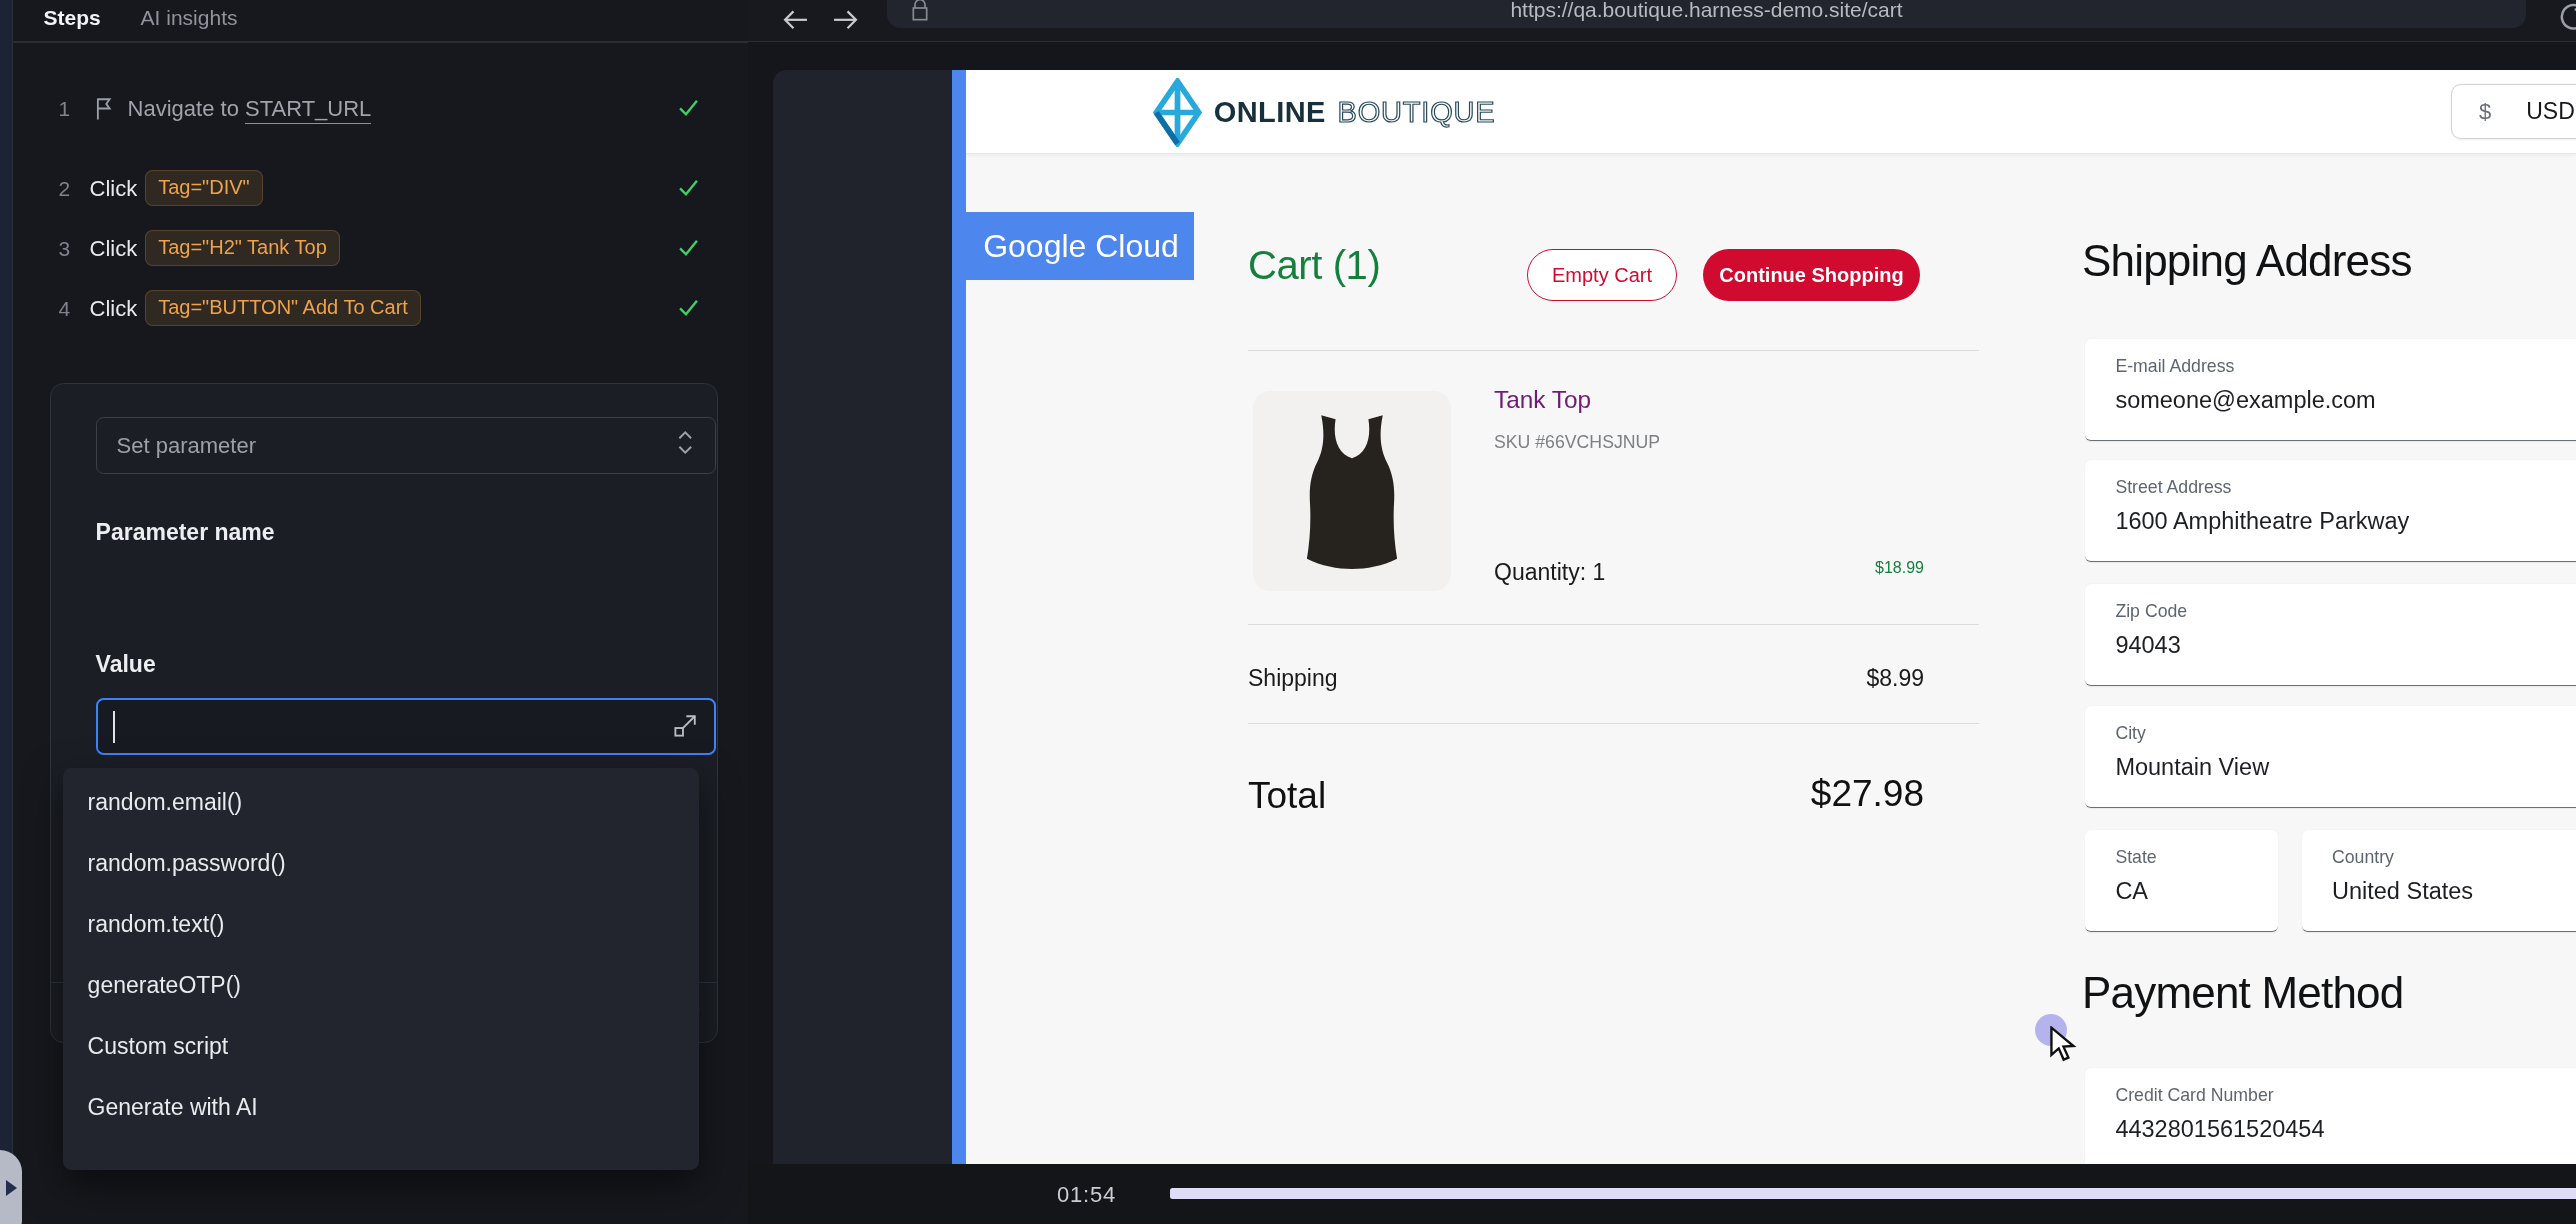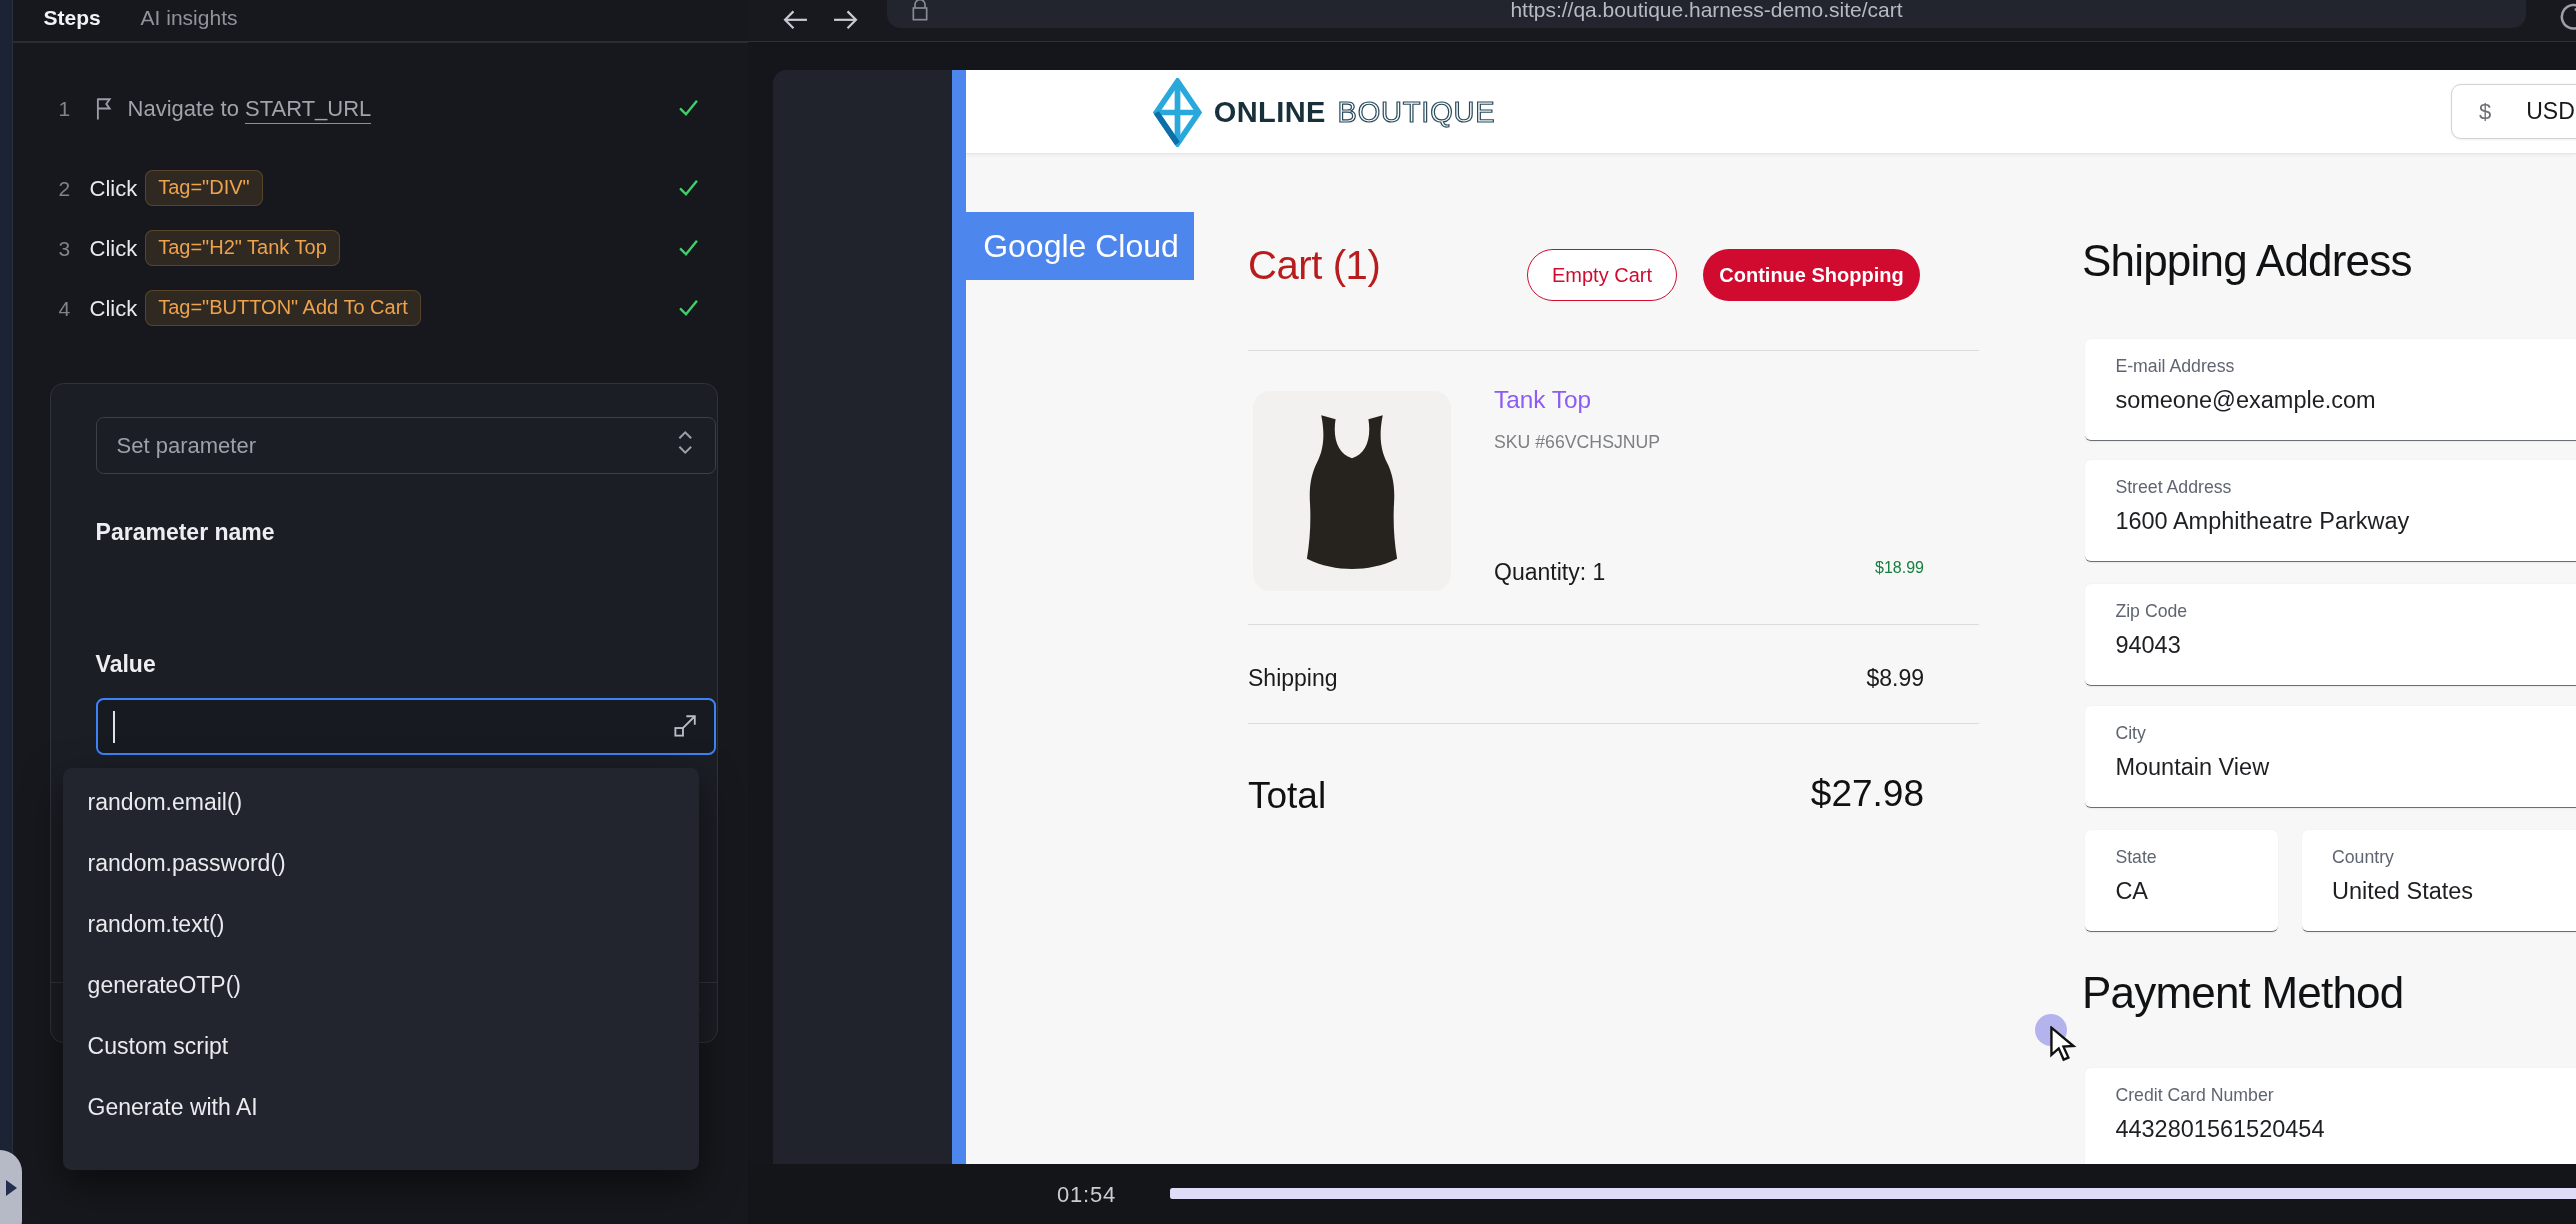--- a/index.html
+++ b/index.html
@@ -60,26 +60,26 @@
   .page { position:absolute; left:193px; top:0; right:0; bottom:0; background:#f7f7f7; }
   .pageheader { position:absolute; left:0; top:0; width:100%; height:84px; background:#ffffff; border-bottom:0.8px solid #e7e7e7; box-shadow:0 1.7px 4.2px rgba(0,0,0,.05); }
   .logo { position:absolute; left:187px; top:6.7px; height:71px; display:flex; align-items:center; gap:11.8px; }
   .logo .w1 { font-size:29px; font-weight:700; color:#17303c; letter-spacing:0.4px; }
   .logo .w2 { font-size:29px; font-weight:400; color:#f6fafc; -webkit-text-stroke:1.2px #2a4a5a; letter-spacing:0.8px; }
   .usd-btn { position:absolute; left:1485px; top:14.3px; width:210px; height:55px; background:#fff; border:1.7px solid #d2d3d6; border-radius:10px; display:flex; align-items:center; padding:0 27px; box-shadow:0 0.8px 2.5px rgba(0,0,0,.07); }
   .usd-btn .sym { font-size:22px; color:#6c7075; }
   .usd-btn .code { font-size:23px; color:#17191c; margin-left:35px; }
 
   .cart-col { position:absolute; left:282px; top:0; width:731px; }
-  .cart-title { position:absolute; left:0; top:173px; font-size:40px; color:#b91c1c; letter-spacing:-0.4px; }
+  .cart-title { position:absolute; left:0; top:173px; font-size:40px; color:#15803d; letter-spacing:-0.4px; }
   .btn-empty { position:absolute; left:279px; top:179px; width:150px; height:52px; border:1.7px solid #d00b2f; border-radius:26px; background:#fff; color:#d00b2f; font-size:20px; display:flex; align-items:center; justify-content:center; }
   .btn-continue { position:absolute; left:455px; top:179px; width:217px; height:52px; border-radius:26px; background:#d00b2f; color:#fff; font-size:20px; font-weight:600; display:flex; align-items:center; justify-content:center; }
   .hr { position:absolute; left:0; width:731px; height:0.8px; background:#dcdcdc; }
   .prod-img { position:absolute; left:5px; top:321px; width:198px; height:200px; background:#f2f1ef; border-radius:17px; display:flex; align-items:center; justify-content:center; }
-  .prod-name { position:absolute; left:246px; top:316px; font-size:24.4px; color:#8b5cf6; }
+  .prod-name { position:absolute; left:246px; top:316px; font-size:24.4px; color:#701a75; }
   .prod-sku { position:absolute; left:246px; top:362px; font-size:17.7px; color:#7d7f83; }
   .prod-qty { position:absolute; left:246px; top:489px; font-size:23px; color:#1b1b1b; }
   .prod-price { position:absolute; right:55px; top:489px; font-size:16px; color:#15803d;text-align:center; }
   .ship-label { position:absolute; left:0; top:595px; font-size:23px; color:#1b1b1b; }
   .ship-price { position:absolute; right:55px; top:595px; font-size:23px; color:#1b1b1b; }
   .total-label { position:absolute; left:0; top:705px; font-size:37px; color:#111; }
   .total-price { position:absolute; right:55px; top:703px; font-size:37px; color:#111; }
 
   .ship-col { position:absolute; left:1116px; top:0; width:639px; }
   .section-title { position:absolute; font-size:44px; font-weight:500; color:#101214; letter-spacing:-0.8px; }

